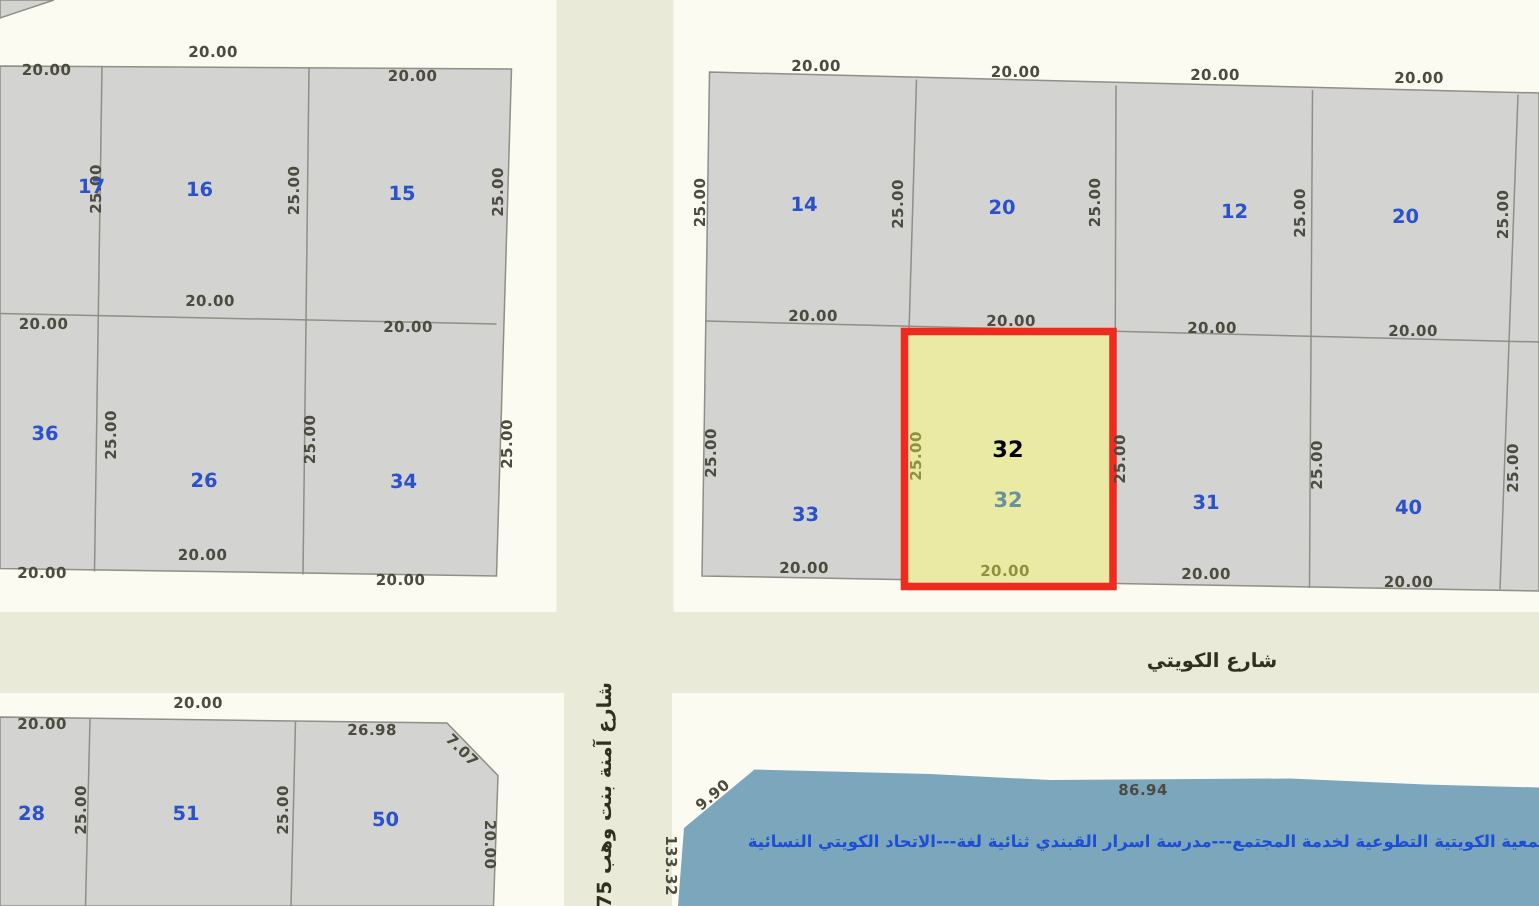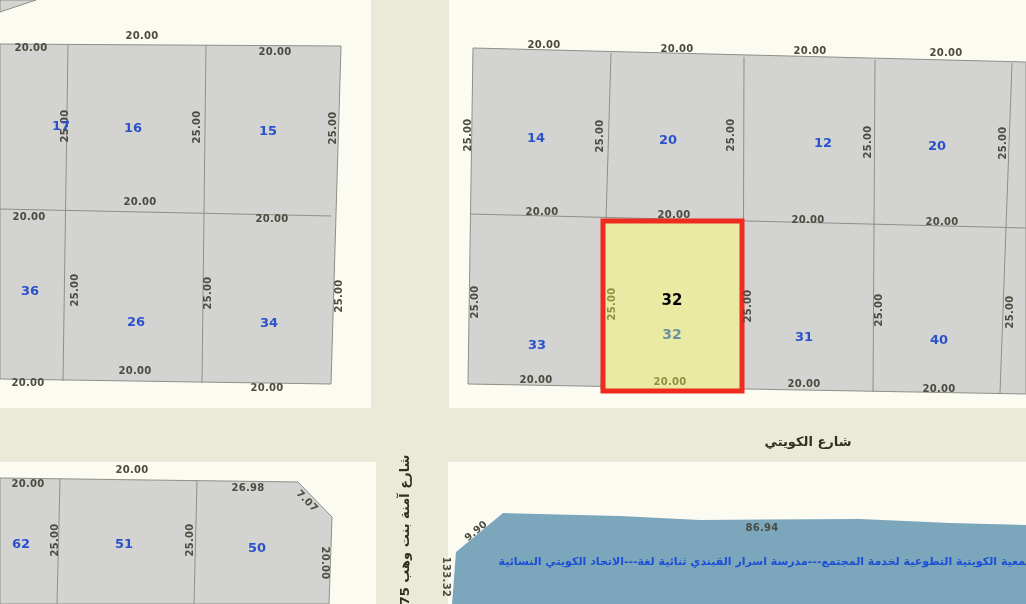--- a/index.html
+++ b/index.html
@@ -108,21 +108,21 @@
       <div class="lbl dim olive" style="left: 670px; top: 382px;">20.00</div>
       <div class="lbl dim" style="left: 804px; top: 384px;">20.00</div>
       <div class="lbl dim" style="left: 939px; top: 389px;">20.00</div>
       <div class="lbl dim" style="left: 132px; top: 470px;">20.00</div>
       <div class="lbl dim" style="left: 28px; top: 484px;">20.00</div>
       <div class="lbl dim" style="left: 248px; top: 488px;">26.98</div>
       <div class="lbl dim" style="left: 307px; top: 501px; transform: translate(-50%, -50%) rotate(45deg);">7.07</div>
       <div class="lbl dim" style="left: 55px; top: 540px; transform: translate(-50%, -50%) rotate(-90deg);">25.00</div>
       <div class="lbl dim" style="left: 190px; top: 540px; transform: translate(-50%, -50%) rotate(-90deg);">25.00</div>
       <div class="lbl dim" style="left: 325px; top: 563px; transform: translate(-50%, -50%) rotate(90deg);">20.00</div>
-      <div class="lbl parcel" style="left: 21px; top: 543px;">62</div>
+      <div class="lbl parcel" style="left: 21px; top: 543px;">28</div>
       <div class="lbl parcel" style="left: 124px; top: 543px;">51</div>
       <div class="lbl parcel" style="left: 257px; top: 547px;">50</div>
       <div class="lbl street" style="left: 808px; top: 441px;">شارع الكويتي</div>
       <div class="lbl street" style="left: 404px; top: 530px; transform: translate(-50%, -50%) rotate(-90deg);">شارع آمنة بنت وهب 75</div>
       <div class="lbl dim" style="left: 446px; top: 577px; transform: translate(-50%, -50%) rotate(90deg);">133.32</div>
       <div class="lbl dim" style="left: 476px; top: 531px; transform: translate(-50%, -50%) rotate(-40deg);">9.90</div>
       <div class="lbl dim" style="left: 762px; top: 528px;">86.94</div>
       <div class="lbl info" style="left: 770px; top: 561px;">الجمعية الكويتية التطوعية لخدمة المجتمع---مدرسة اسرار القبندي ثنائية لغة---الاتحاد الكويتي النسائية</div>
     </div>
 </div>

